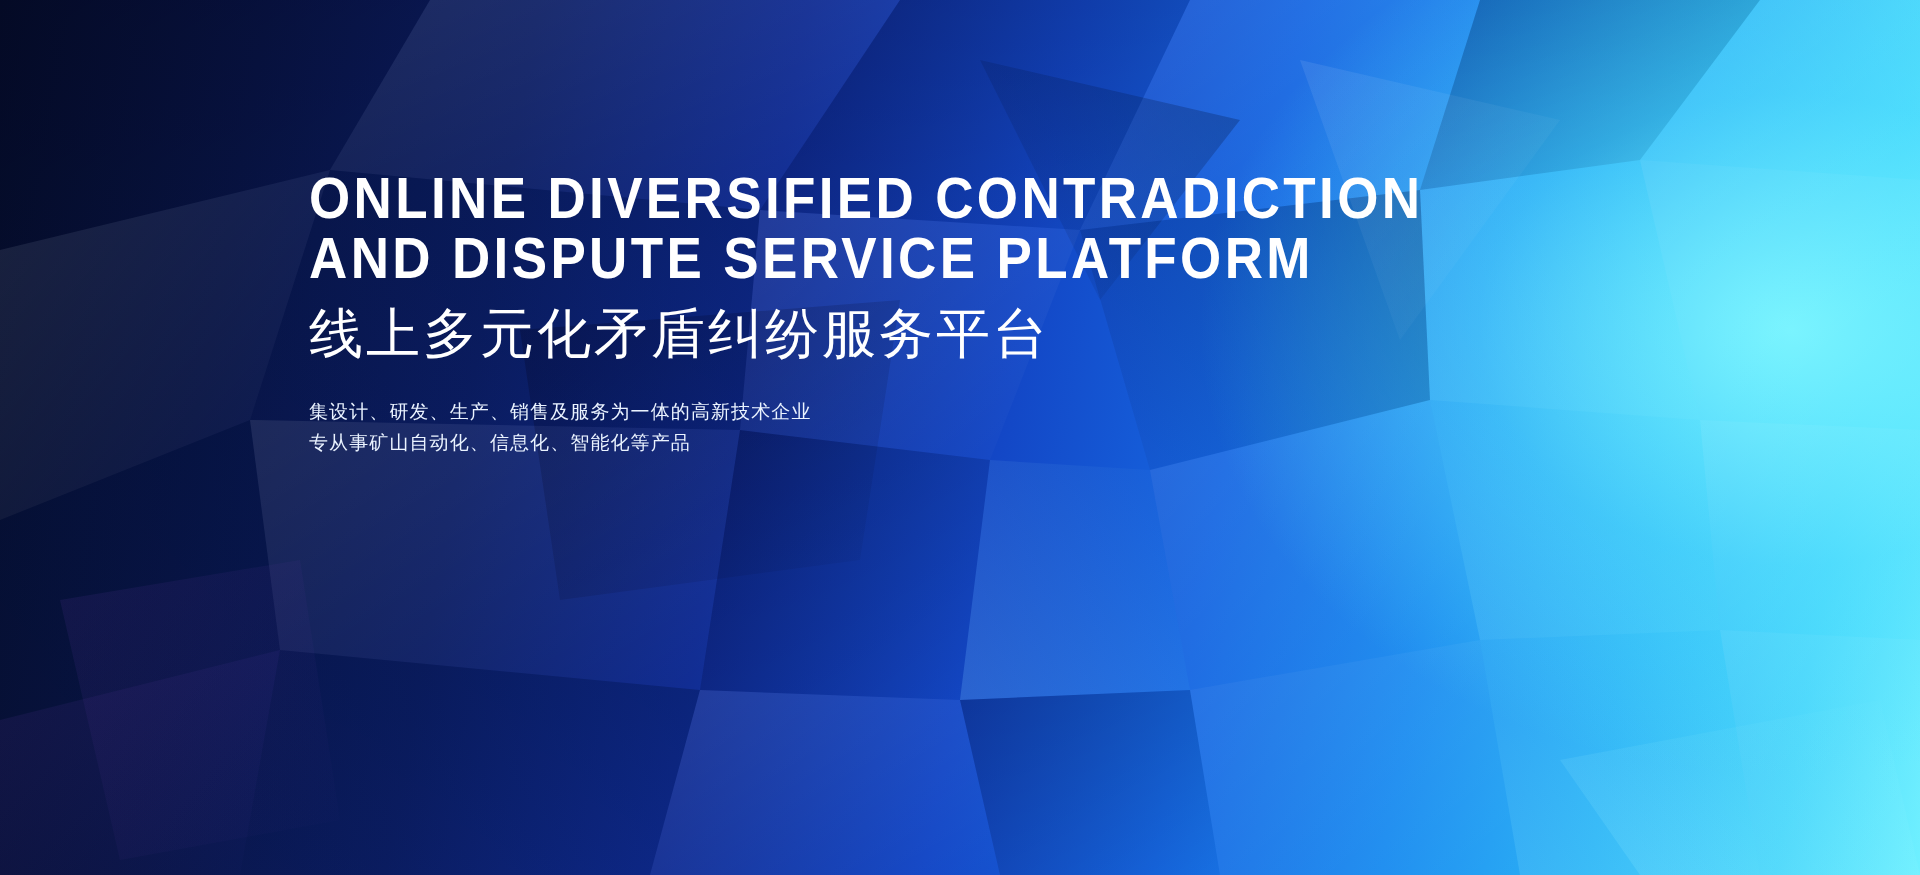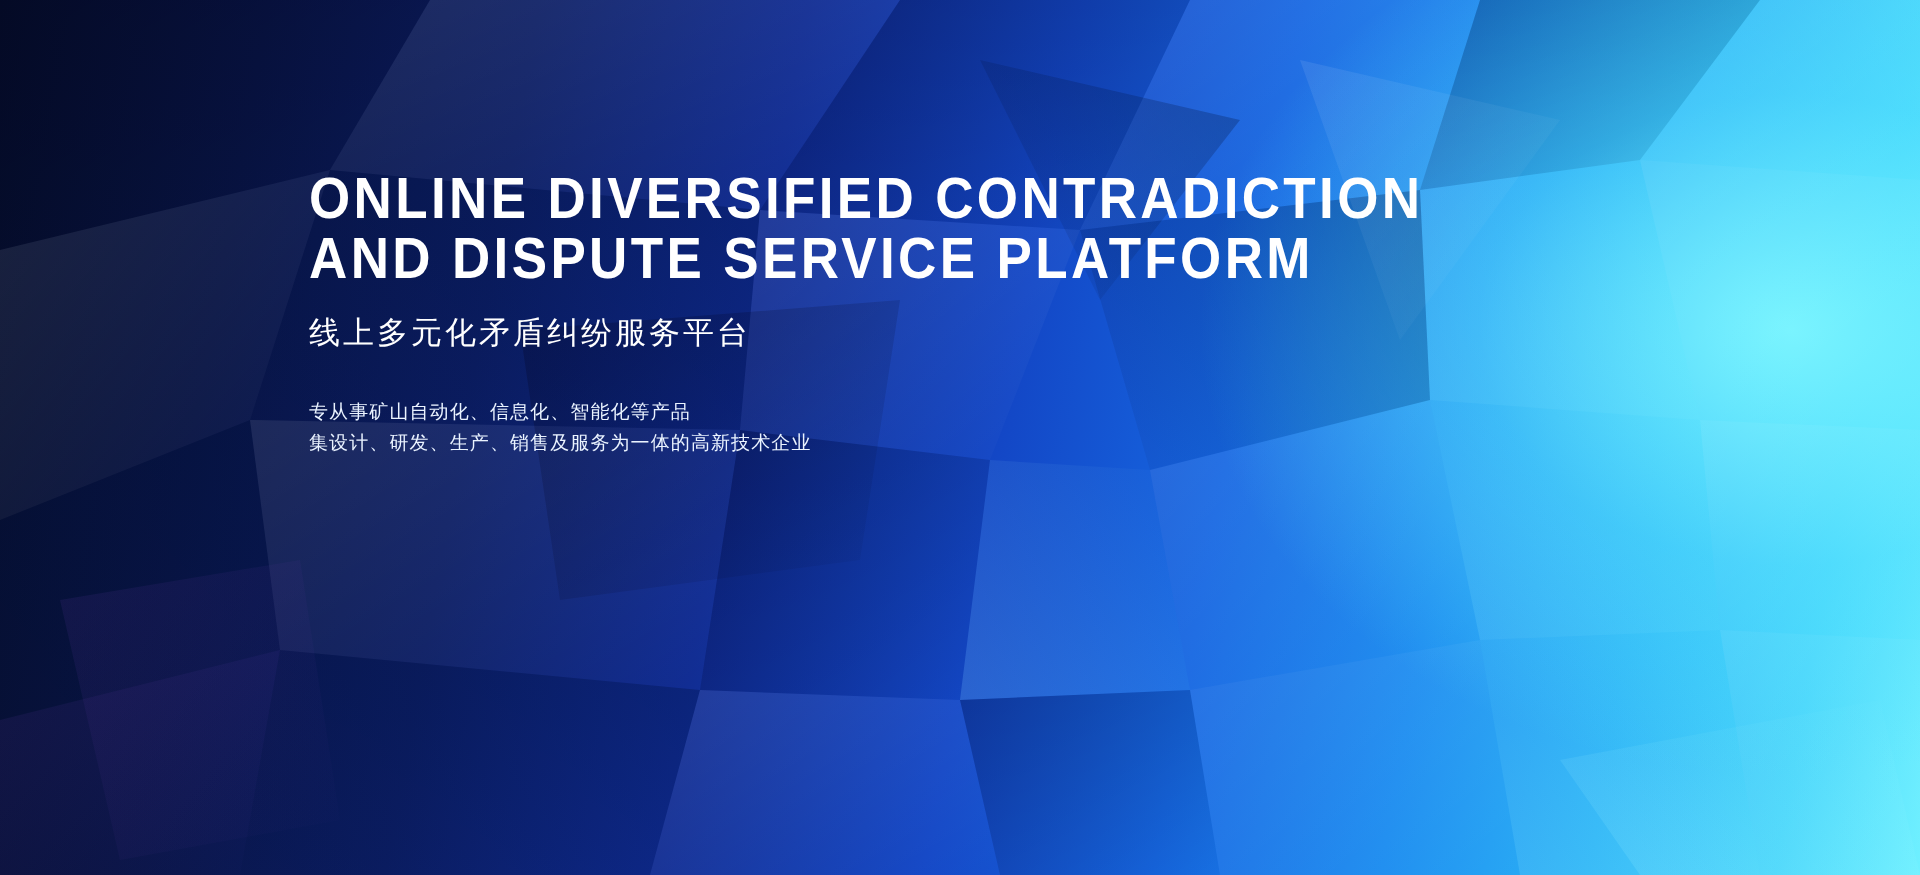--- a/index.html
+++ b/index.html
@@ -53,21 +53,21 @@
     letter-spacing:3.6px;
     font-stretch:condensed;
     transform:scaleX(0.93);
     transform-origin:left center;
     white-space:nowrap;
   }
   .title .line{ display:block; }
 
   .subtitle{
     margin-top:20px;
-    font-size:31px;
+    font-size:54px;
     line-height:50px;
     font-weight:400;
     color:#ffffff;
     letter-spacing:3px;
     white-space:nowrap;
   }
 
   .body{
     margin-top:38px;
     font-size:19px;
@@ -157,18 +157,18 @@
   <div class="content">
 
     <h1 class="title">
       <span class="line">ONLINE DIVERSIFIED CONTRADICTION</span>
       <span class="line">AND DISPUTE SERVICE PLATFORM</span>
     </h1>
 
     <h2 class="subtitle">线上多元化矛盾纠纷服务平台</h2>
 
     <div class="body">
+      <span class="bline">集设计、研发、生产、销售及服务为一体的高新技术企业</span>
       <span class="bline">专从事矿山自动化、信息化、智能化等产品</span>
-      <span class="bline">集设计、研发、生产、销售及服务为一体的高新技术企业</span>
     </div>
 
   </div>
 </div>
 
 </body></html>

